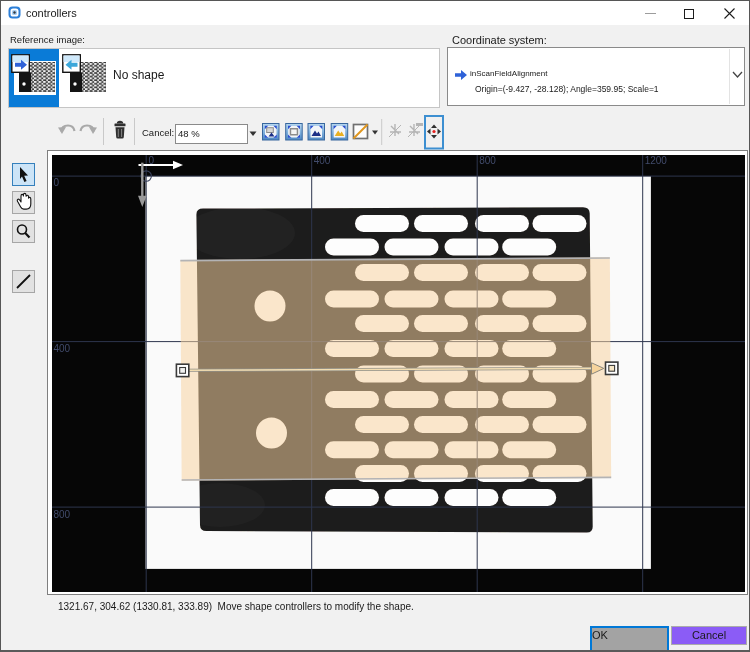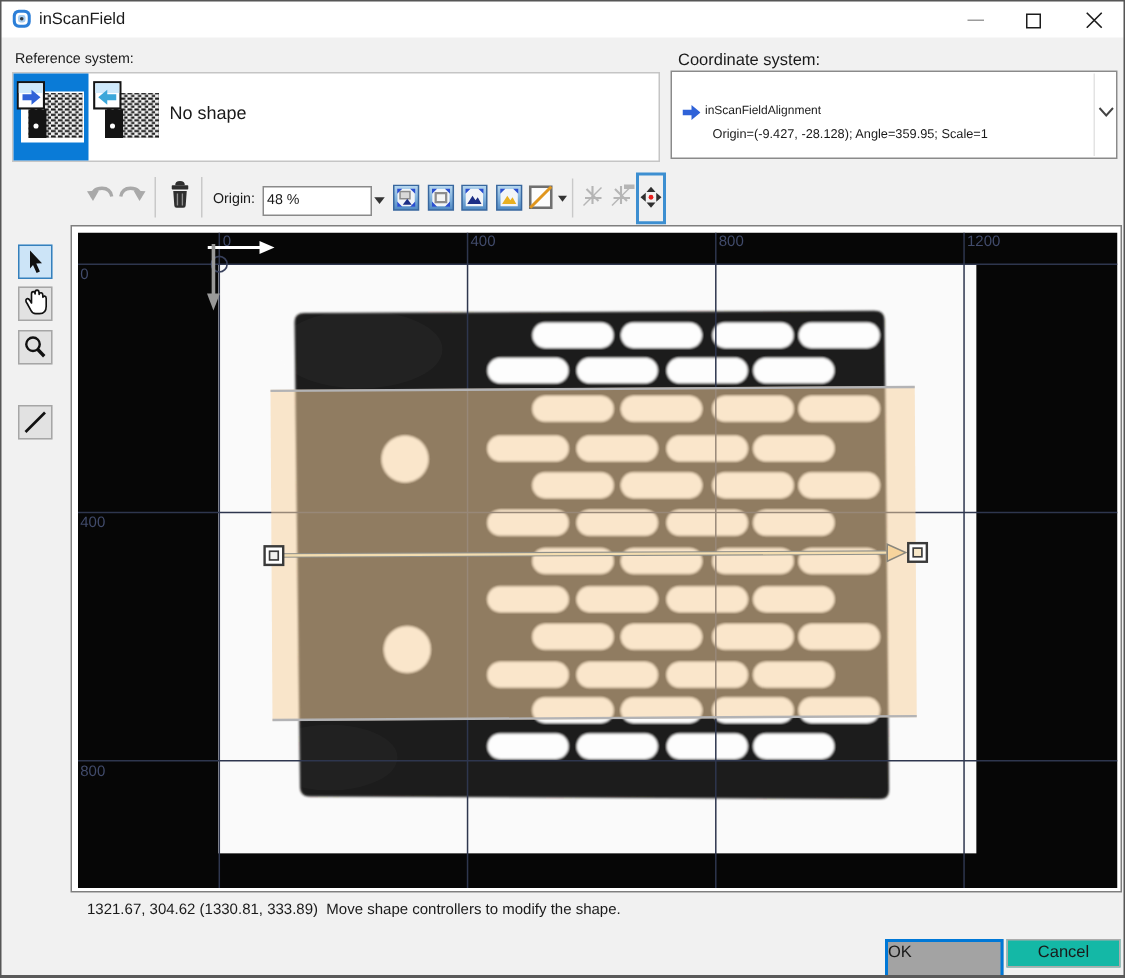--- a/index.html
+++ b/index.html
@@ -11,29 +11,29 @@
 
 <div class="abs" style="left:0;top:0;width:750px;height:652px;border:1px solid #565656;border-bottom:2px solid #5a5a5a;z-index:50;pointer-events:none"></div>
 
 <div class="abs" style="left:1px;top:1px;width:748px;height:24px;background:#ffffff"></div>
 <svg class="abs" style="left:8px;top:6px" width="13" height="13" viewBox="0 0 13 13">
   <rect x="0.5" y="0.5" width="12" height="12" rx="4" fill="#2c7fd8"></rect>
   <rect x="2.5" y="2.5" width="8" height="8" rx="2.6" fill="#ffffff"></rect>
   <rect x="4" y="4" width="5" height="5" rx="1.6" fill="#a8cdf0"></rect>
   <circle cx="6.5" cy="6.5" r="1.2" fill="#30383f"></circle>
 </svg>
-<div class="abs" style="left:26px;top:7px;font-size:11px;color:#1a1a1a">inScanField</div>
+<div class="abs" style="left:26px;top:7px;font-size:11px;color:#1a1a1a">controllers</div>
 
 <div class="abs" style="left:645px;top:13px;width:11px;height:1px;background:#9c9c9c"></div>
 <div class="abs" style="left:684px;top:9px;width:10px;height:10px;border:1px solid #1c1c1c"></div>
 <svg class="abs" style="left:724px;top:8px" width="11" height="11" viewBox="0 0 11 11">
   <path d="M0.5 0.5 L10.5 10.5 M10.5 0.5 L0.5 10.5" stroke="#1c1c1c" stroke-width="1.1"></path>
 </svg>
 
-<div class="abs" style="left:10px;top:34px;font-size:9.5px;color:#1a1a1a">Reference system:</div>
+<div class="abs" style="left:10px;top:34px;font-size:9.5px;color:#1a1a1a">Reference image:</div>
 <div class="abs" style="left:8px;top:48px;width:432px;height:60px;background:#ffffff;border:1px solid #c5c5c5"></div>
 
 <div class="abs" style="left:9px;top:49px;width:50px;height:58px;background:#0a7bd7"></div>
 <svg class="abs" style="left:11px;top:54px" width="46" height="48" viewBox="0 0 46 48">
 
   <rect x="3" y="7" width="42" height="34" fill="#ffffff"></rect>
 
   <g>
     <rect x="8" y="8" width="36" height="30" fill="#ffffff"></rect>
     <rect x="8" y="8" width="36" height="30" fill="url(#chk1)"></rect>
@@ -99,21 +99,21 @@
 
   <g fill="#2f2f2f">
     <rect x="64.5" y="10.5" width="11" height="2.8" rx="0.5"></rect>
     <path d="M66.8 10.5 q 0 -2.8 3.2 -2.8 q 3.2 0 3.2 2.8 z"></path>
     <path d="M65.5 14.3 h9 l-0.7 9.7 q 0 1.5 -1.6 1.5 h-4.4 q -1.6 0 -1.6 -1.5 z"></path>
   </g>
   <path d="M68.3 16 v8 M71.6 16 v8" stroke="#8f8f8f" stroke-width="0.9"></path>
 
   <line x1="84.5" y1="5" x2="84.5" y2="32" stroke="#c9c9c9"></line>
 </svg>
-<div class="abs" style="left:142px;top:127px;font-size:9.5px;color:#1a1a1a">Origin:</div>
+<div class="abs" style="left:142px;top:127px;font-size:9.5px;color:#1a1a1a">Cancel:</div>
 <div class="abs" style="left:175px;top:124px;width:73px;height:20px;background:#fff;border:1px solid #8a8a8a"></div>
 <div class="abs" style="left:178px;top:128px;font-size:9.5px;color:#1a1a1a">48 %</div>
 <svg class="abs" style="left:249px;top:131px" width="8" height="6" viewBox="0 0 8 6">
     <path d="M0.5 0.5 L7.5 0.5 L4 5 z" fill="#333"></path>
   </svg>
 
 <svg class="abs" style="left:262px;top:123px" width="120" height="18" viewBox="0 0 120 18">
   <defs>
     <linearGradient id="bgrad" x1="0" y1="0" x2="0" y2="1">
       <stop offset="0" stop-color="#b9d8ef"></stop>
@@ -311,13 +311,13 @@
     <line x1="138.5" y1="165" x2="174" y2="165" stroke="#ffffff" stroke-width="2"></line>
     <path d="M173 160.7 L183 165 L173 169.3 Z" fill="#ffffff"></path>
     <line x1="142.3" y1="162.7" x2="142.3" y2="196.5" stroke="#999999" stroke-width="2.4"></line>
     <path d="M138 195.7 L146.6 195.7 L142.3 207 Z" fill="#999999"></path>
   </g>
 </svg>
 
 <div class="abs" style="left:58px;top:601px;font-size:10px;color:#1a1a1a">1321.67, 304.62 (1330.81, 333.89)&nbsp;&nbsp;Move shape controllers to modify the shape.</div>
 
 <div class="abs" style="left:590px;top:626px;width:79px;height:32px;background:#a3a3a3;border:2px solid #0078d7;text-align:left;font-size:11px;color:#1a1a1a;line-height:15px">OK</div>
-<div class="abs" style="left:671px;top:626px;width:76px;height:19px;background:#14b8a6;border:1px solid #ababab;text-align:center;font-size:11px;color:#1a1a1a;line-height:17px">Cancel</div>
+<div class="abs" style="left:671px;top:626px;width:76px;height:19px;background:#8b5cf6;border:1px solid #ababab;text-align:center;font-size:11px;color:#1a1a1a;line-height:17px">Cancel</div>
 
 </body></html>

